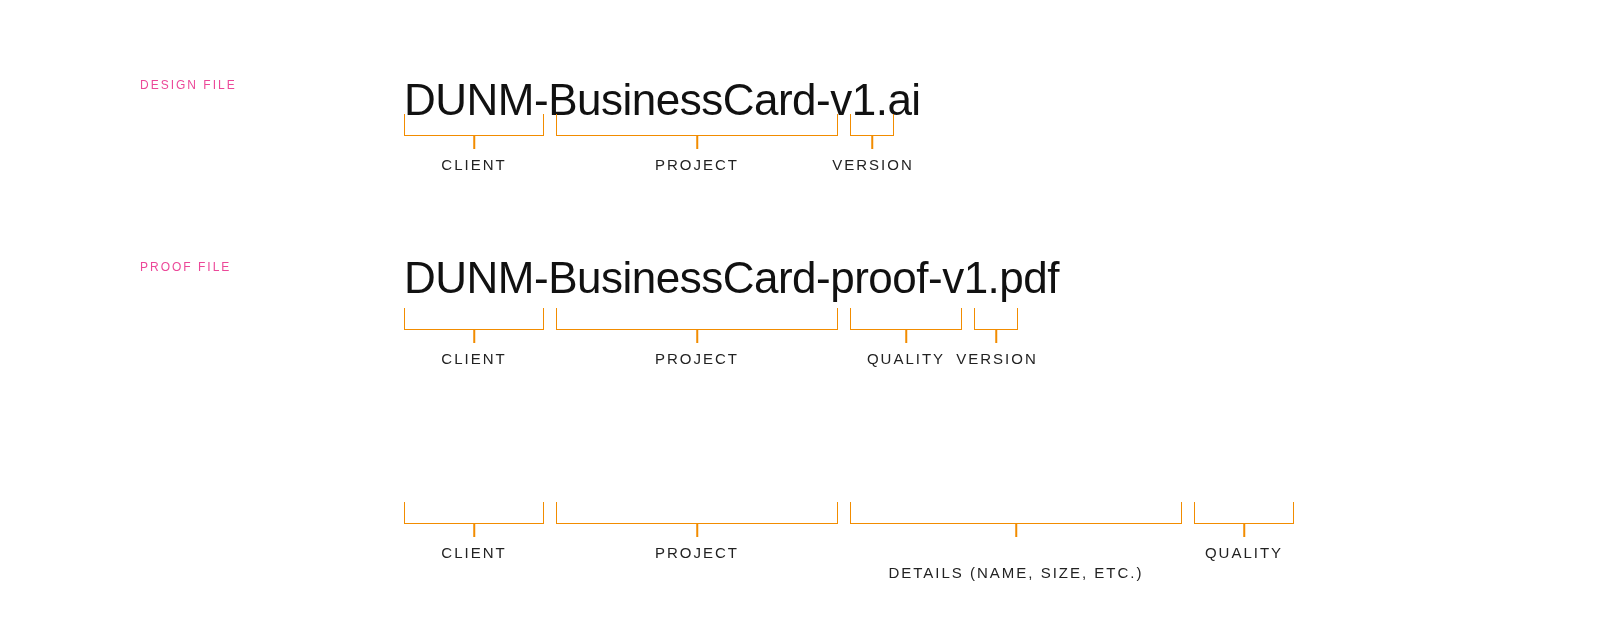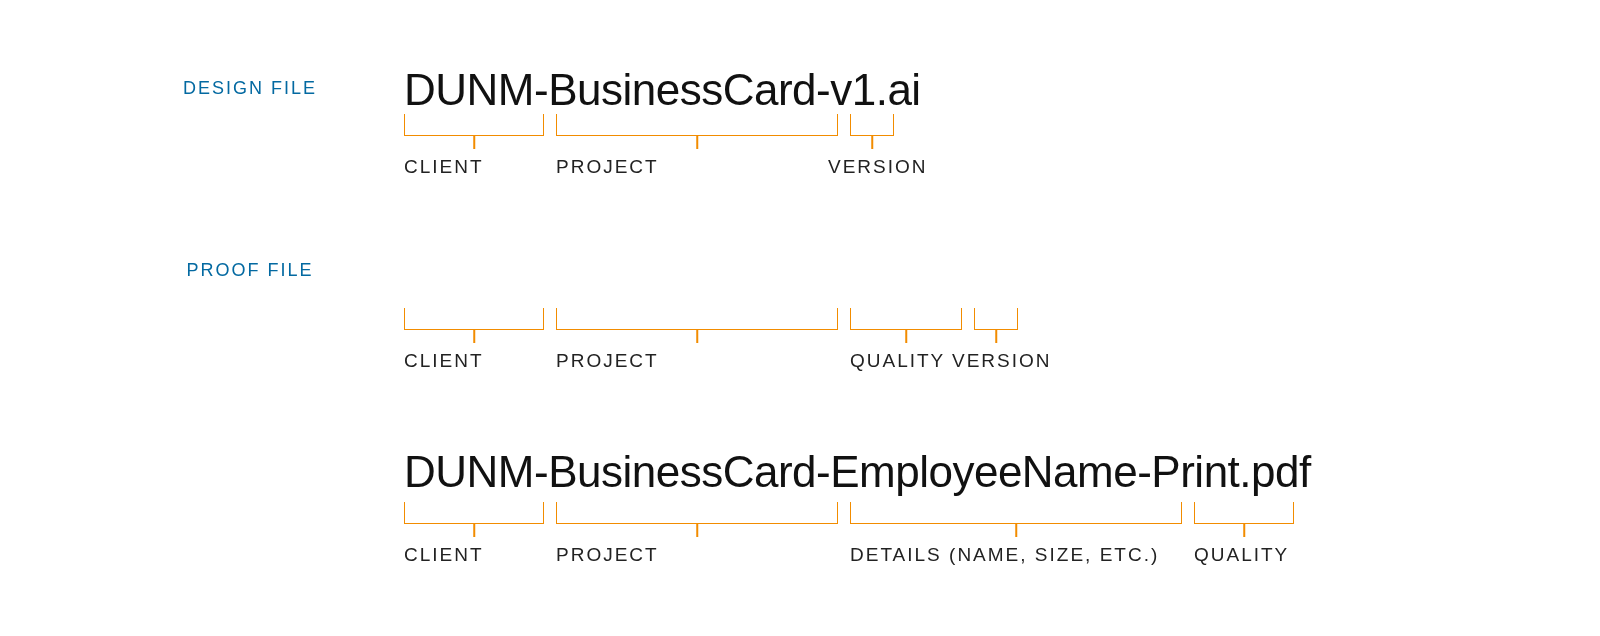--- a/index.html
+++ b/index.html
@@ -2,24 +2,24 @@
 <html><head>
 <meta charset="utf-8">
 <style>
   html,body{margin:0;padding:0;background:#fff;font-family:"Helvetica Neue",Helvetica,Arial,sans-serif;}
   .canvas{position:relative;width:1600px;height:636px;}
 
   
   .rowlabel{
     position:absolute;
     width:220px;
-    text-align:center;
-    font-size:18px;
+    text-align:left;
+    font-size:12px;
     letter-spacing:2px;
-    color:#0369a1;
+    color:#ec4899;
     font-weight:400;
   }
 
   
   .filename{
     position:absolute;
     font-size:44px;
     letter-spacing:-0.5px;
     color:#111;
     font-weight:400;
@@ -43,65 +43,66 @@
     bottom:-14px;
     width:1.5px;
     height:14px;
     background:#f28c00;
     transform:translateX(-50%);
   }
 
   
   .seglabel{
     position:absolute;
-    font-size:19px;
+    font-size:15px;
     letter-spacing:2px;
     color:#222;
     font-weight:500;
+    text-align:center;
     white-space:nowrap;
   }
 </style>
 </head>
 <body>
 
 <div class="canvas">
 
   <div class="rowlabel" style="left:140px; top:78px;">DESIGN FILE</div>
-  <div class="filename" style="left:404px; top:68px;">DUNM-BusinessCard-v1.ai</div>
+  <div class="filename" style="left:404px; top:78px;">DUNM-BusinessCard-v1.ai</div>
 
   <div class="bracket" style="left:404px; top:114px; width:140px;"></div>
   <div class="seglabel" style="left:404px; top:156px; width:140px;">CLIENT</div>
 
   <div class="bracket" style="left:556px; top:114px; width:282px;"></div>
   <div class="seglabel" style="left:556px; top:156px; width:282px;">PROJECT</div>
 
   <div class="bracket" style="left:850px; top:114px; width:44px;"></div>
   <div class="seglabel" style="left:828px; top:156px; width:90px;">VERSION</div>
 
   <div class="rowlabel" style="left:140px; top:260px;">PROOF FILE</div>
+  <div class="filename" style="left:404px; top:256px;">DUNM-BusinessCard-proof-v1.pdf</div>
 
   <div class="bracket" style="left:404px; top:308px; width:140px;"></div>
   <div class="seglabel" style="left:404px; top:350px; width:140px;">CLIENT</div>
 
   <div class="bracket" style="left:556px; top:308px; width:282px;"></div>
   <div class="seglabel" style="left:556px; top:350px; width:282px;">PROJECT</div>
 
   <div class="bracket" style="left:850px; top:308px; width:112px;"></div>
   <div class="seglabel" style="left:850px; top:350px; width:112px;">QUALITY</div>
 
   <div class="bracket" style="left:974px; top:308px; width:44px;"></div>
   <div class="seglabel" style="left:952px; top:350px; width:90px;">VERSION</div>
 
-  <div class="filename" style="left:404px; top:450px;">DUNM-BusinessCard-EmployeeName-Print.pdf</div>
 
   <div class="bracket" style="left:404px; top:502px; width:140px;"></div>
   <div class="seglabel" style="left:404px; top:544px; width:140px;">CLIENT</div>
 
   <div class="bracket" style="left:556px; top:502px; width:282px;"></div>
   <div class="seglabel" style="left:556px; top:544px; width:282px;">PROJECT</div>
 
   <div class="bracket" style="left:850px; top:502px; width:332px;"></div>
-  <div class="seglabel" style="left:850px; top:544px; width:332px;">DETAILS (NAME, SIZE, ETC.)</div>
+  <div class="seglabel" style="left:850px; top:564px; width:332px;">DETAILS (NAME, SIZE, ETC.)</div>
 
   <div class="bracket" style="left:1194px; top:502px; width:100px;"></div>
   <div class="seglabel" style="left:1194px; top:544px; width:100px;">QUALITY</div>
 
 </div>
 
 </body></html>

